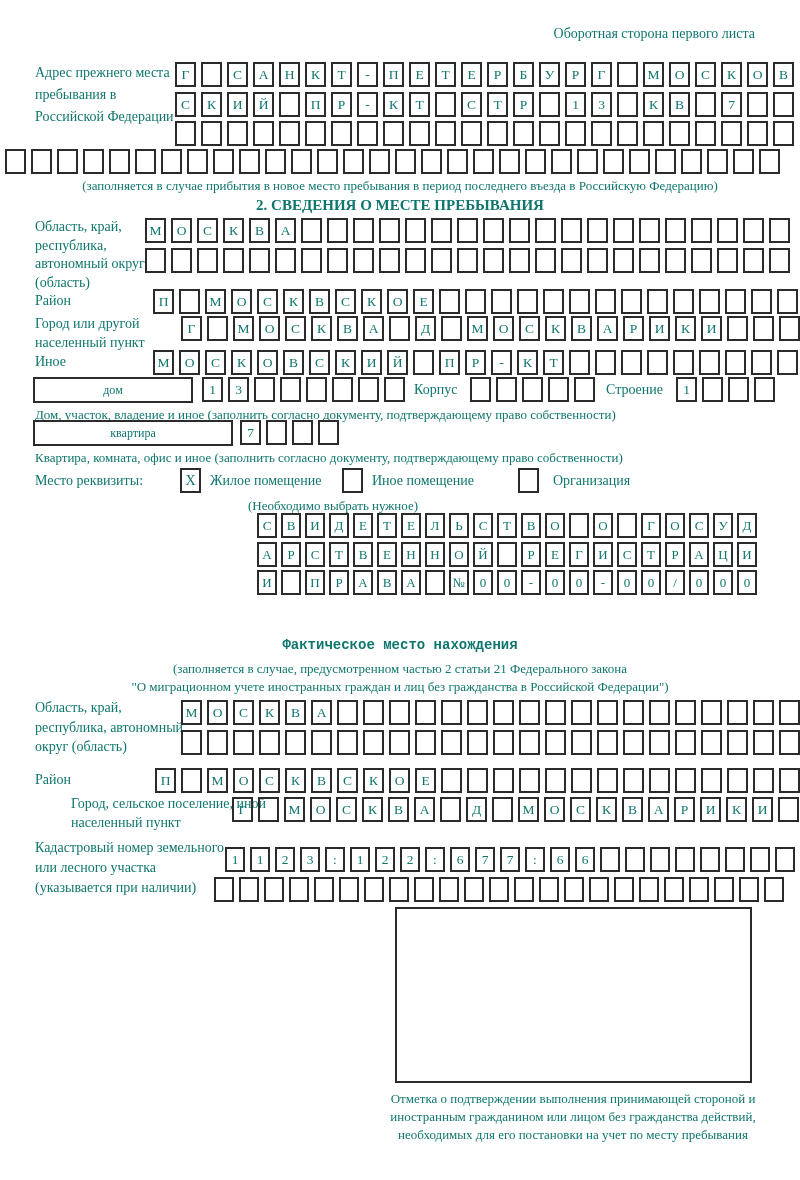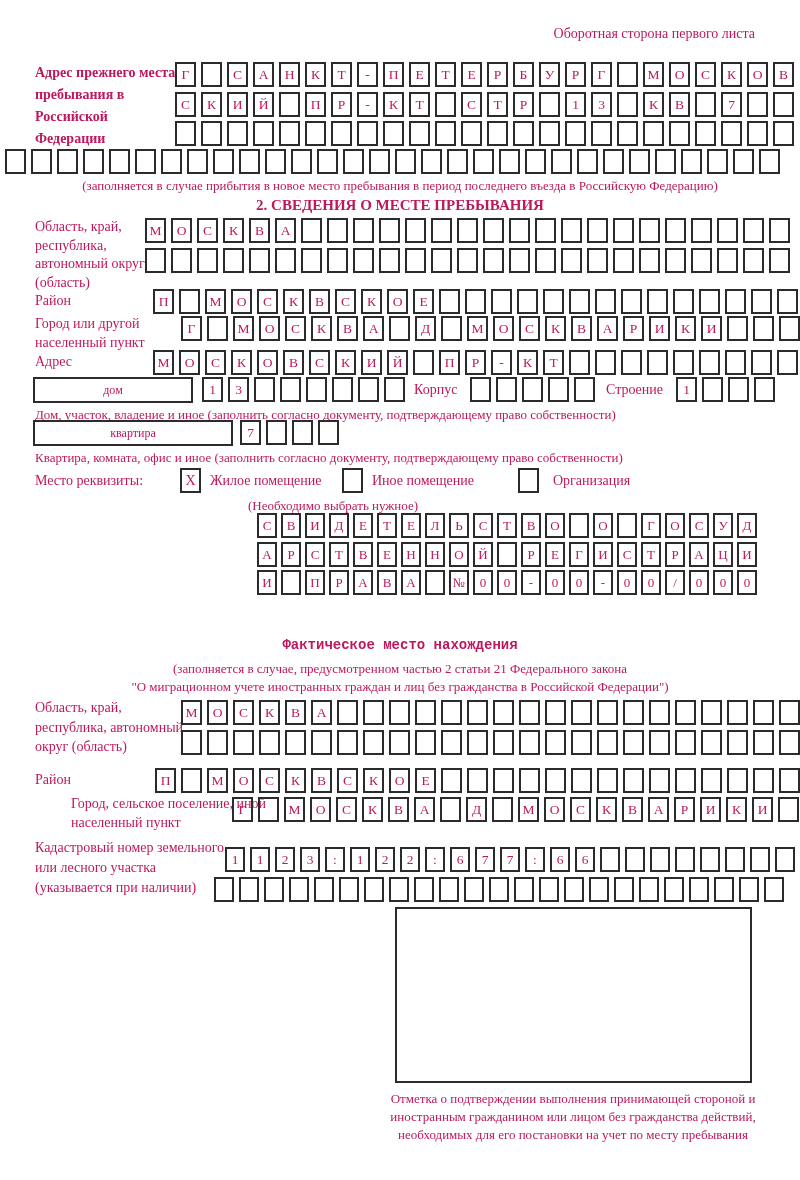--- a/index.html
+++ b/index.html
@@ -1,17 +1,17 @@
 <!DOCTYPE html>
 <html><head>
 <meta charset="utf-8">
 <style>
   html,body{margin:0;padding:0;background:#fff;}
   .page{position:relative;width:800px;height:1180px;background:#fff;overflow:hidden;
-        font-family:"Liberation Serif","DejaVu Serif",serif;color:#be185d;}
+        font-family:"Liberation Serif","DejaVu Serif",serif;color:#0f766e;}
   .abs{position:absolute;}
   .lbl{font-size:14px;line-height:19px;}
   .note{font-size:13px;line-height:17px;}
   .ctr{text-align:center;}
   .bold{font-weight:bold;}
   .row{position:absolute;display:flex;height:25px;}
   .cell{flex:none;box-sizing:border-box;width:21px;height:25px;margin-right:5px;
         border:2px solid #2b2b2b;display:flex;align-items:center;justify-content:center;
         font-size:13.5px;font-family:inherit;}
   .tight .cell{width:20px;margin-right:4px;font-size:13px;}
@@ -22,21 +22,21 @@
         display:flex;align-items:center;justify-content:center;font-size:14px;}
   .bigbox{position:absolute;box-sizing:border-box;border:2px solid #2b2b2b;background:#fff;}
 </style>
 </head>
 <body>
 
 <div class="page">
 
   <div class="abs lbl" style="top:24px;right:45px;">Оборотная сторона первого листа</div>
 
-  <div class="abs lbl" style="left:35px;top:62px;width:145px;line-height:22px;font-weight:bold;">Адрес прежнего места пребывания в Российской Федерации</div>
+  <div class="abs lbl" style="left:35px;top:62px;width:145px;line-height:22px;">Адрес прежнего места пребывания в Российской Федерации</div>
   <div class="row" style="left:175px;top:62px;">
       <span class="cell">Г</span>
       <span class="cell"></span>
       <span class="cell">С</span>
       <span class="cell">А</span>
       <span class="cell">Н</span>
       <span class="cell">К</span>
       <span class="cell">Т</span>
       <span class="cell">-</span>
       <span class="cell">П</span>
@@ -250,21 +250,21 @@
       <span class="cell">А</span>
       <span class="cell">Р</span>
       <span class="cell">И</span>
       <span class="cell">К</span>
       <span class="cell">И</span>
       <span class="cell"></span>
       <span class="cell"></span>
       <span class="cell"></span>
     </div>
 
-  <div class="abs lbl" style="left:35px;top:352px;">Адрес</div>
+  <div class="abs lbl" style="left:35px;top:352px;">Иное</div>
   <div class="row" style="left:153px;top:350px;">
       <span class="cell">М</span>
       <span class="cell">О</span>
       <span class="cell">С</span>
       <span class="cell">К</span>
       <span class="cell">О</span>
       <span class="cell">В</span>
       <span class="cell">С</span>
       <span class="cell">К</span>
       <span class="cell">И</span>

